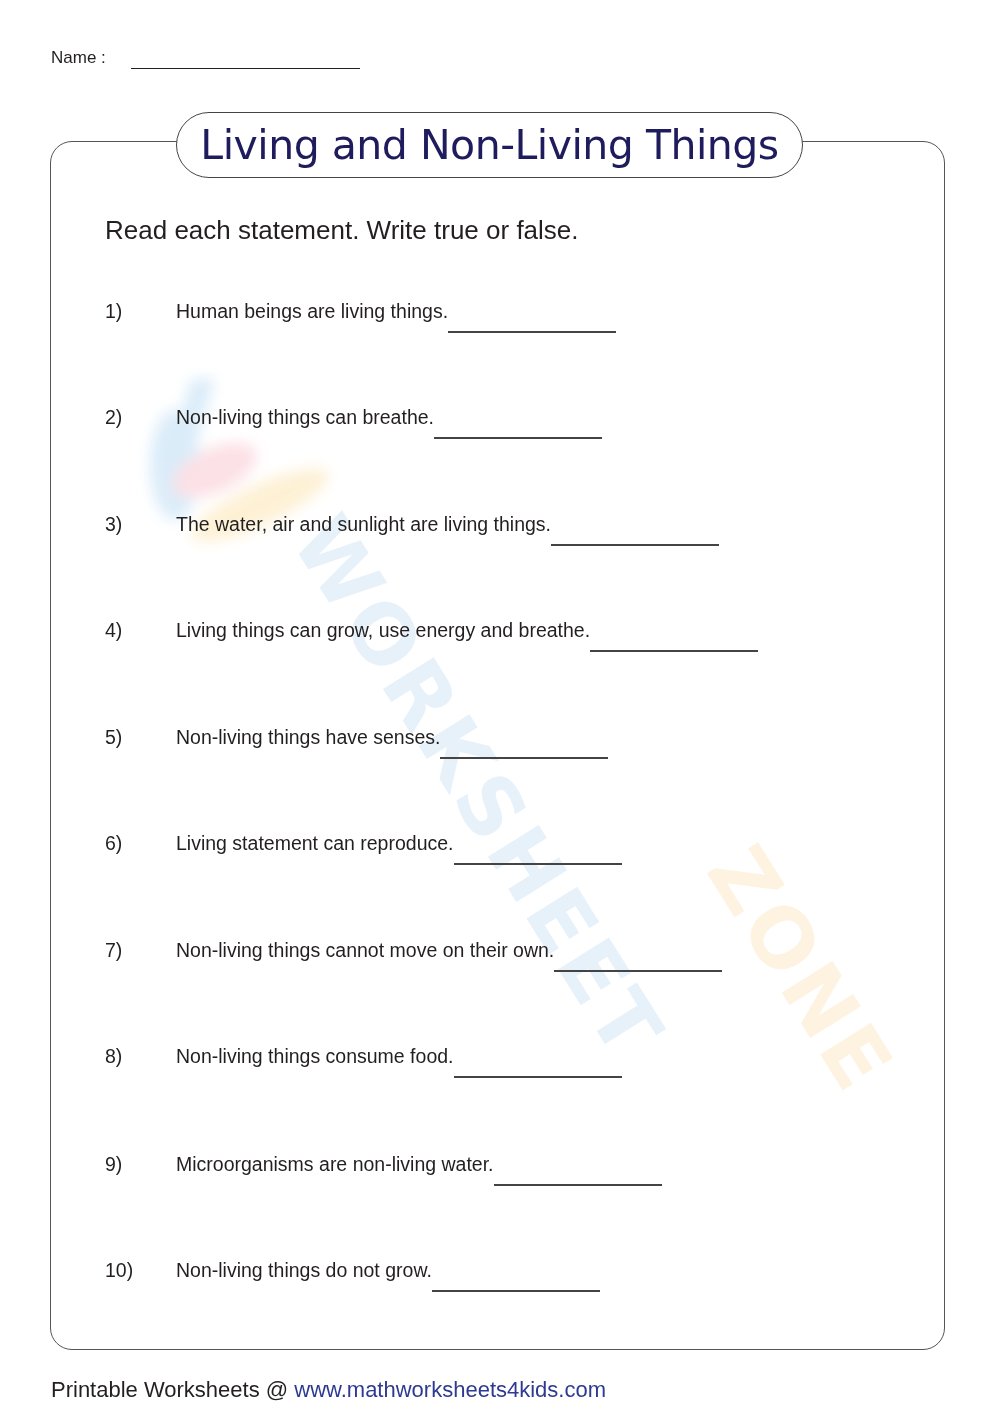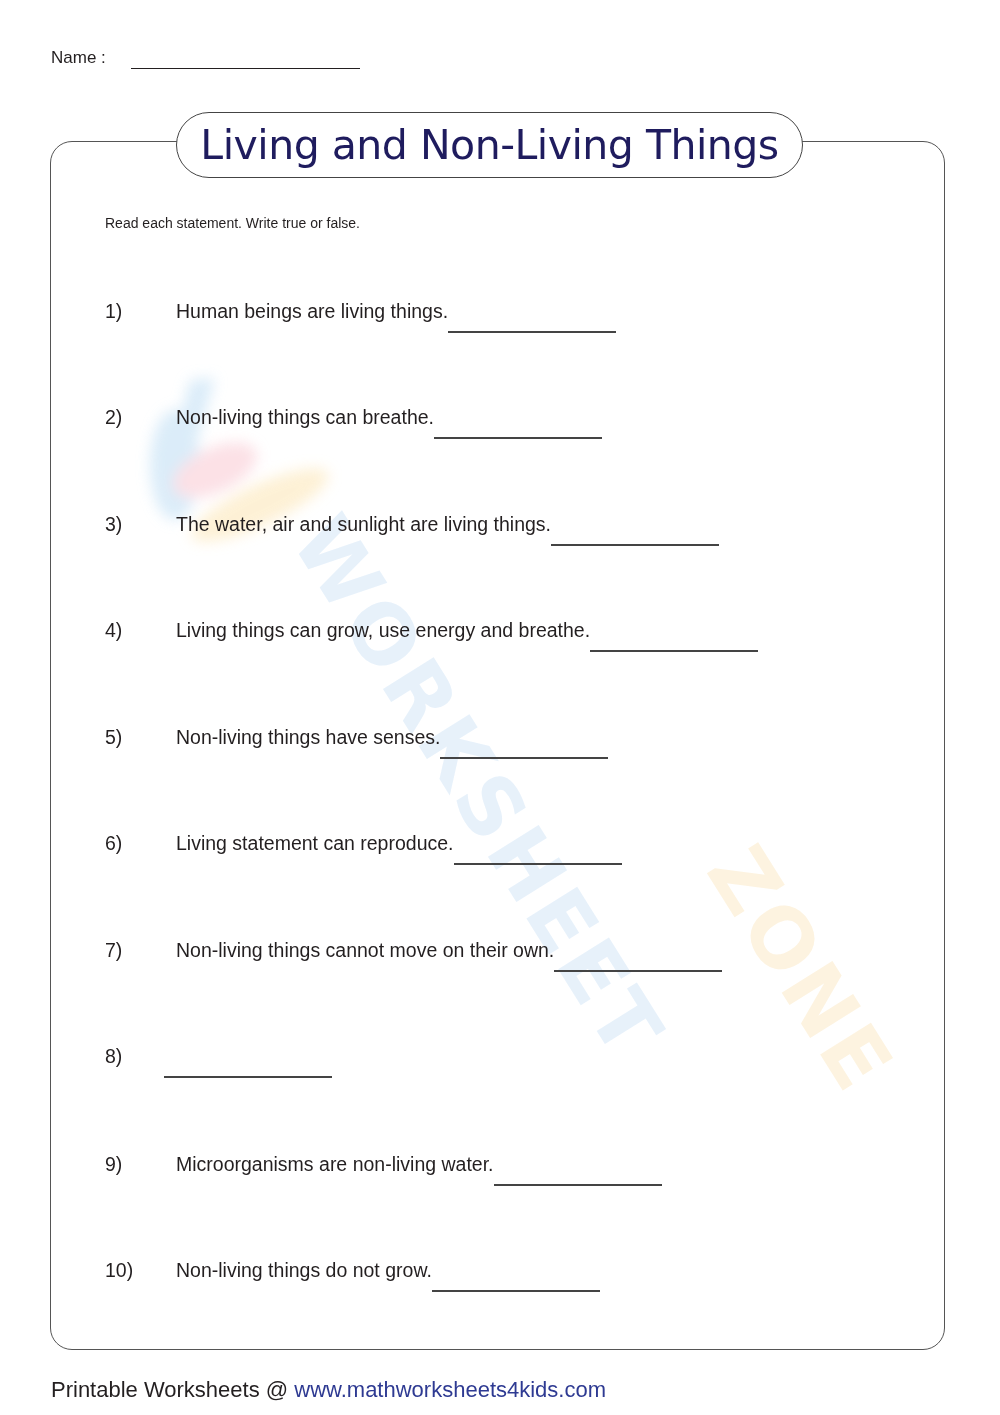--- a/index.html
+++ b/index.html
@@ -20,21 +20,21 @@
     border: 1.5px solid #444; border-radius: 33px; background: #fff; box-sizing: border-box;
     display: flex; align-items: center; justify-content: center; z-index: 3;
   }
   .title-text {
     font-family: "DejaVu Sans", sans-serif; font-size: 41px; color: #1f1c5e;
     letter-spacing: -0.5px; white-space: nowrap;
   }
 
   .watermark { position: absolute; left: 0; top: 0; width: 1000px; height: 1415px; z-index: 0; pointer-events: none; }
 
-  .instructions { position: absolute; left: 105px; top: 215px; font-size: 14px; color: #231f20; z-index: 2; }
+  .instructions { position: absolute; left: 105px; top: 215px; font-size: 26px; color: #231f20; z-index: 2; }
 
   .question { position: absolute; left: 105px; font-size: 19.5px; display: flex; align-items: flex-end; z-index: 2; }
   .q-num { width: 59px; }
   .q-text { white-space: nowrap; margin-left: 12px; }
   .q-blank { display: inline-block; width: 168px; height: 18px; border-bottom: 2px solid #444; margin-left: 0px; transform: translateY(10px); }
 
   .footer { position: absolute; left: 51px; top: 1377px; font-size: 22px; color: #231f20; z-index: 2; }
   .footer a { color: #2e3a92; text-decoration: none; }
 </style>
 </head>
@@ -99,20 +99,21 @@
   <span class="q-text">Living statement can reproduce.</span>
   <span class="q-blank"></span>
 </div>
 <div class="question" style="top:939px">
   <span class="q-num">7)</span>
   <span class="q-text">Non-living things cannot move on their own.</span>
   <span class="q-blank"></span>
 </div>
 <div class="question" style="top:1045px">
   <span class="q-num">8)</span>
+  <span class="q-text">Non-living things consume food.</span>
   <span class="q-blank"></span>
 </div>
 <div class="question" style="top:1153px">
   <span class="q-num">9)</span>
   <span class="q-text">Microorganisms are non-living water.</span>
   <span class="q-blank"></span>
 </div>
 <div class="question" style="top:1259px">
   <span class="q-num">10)</span>
   <span class="q-text">Non-living things do not grow.</span>

